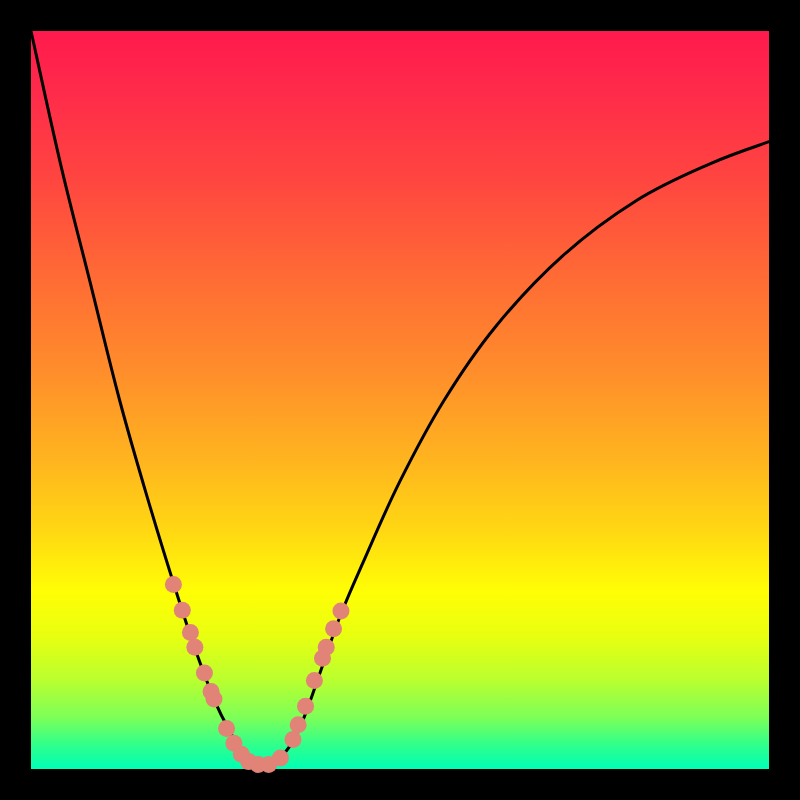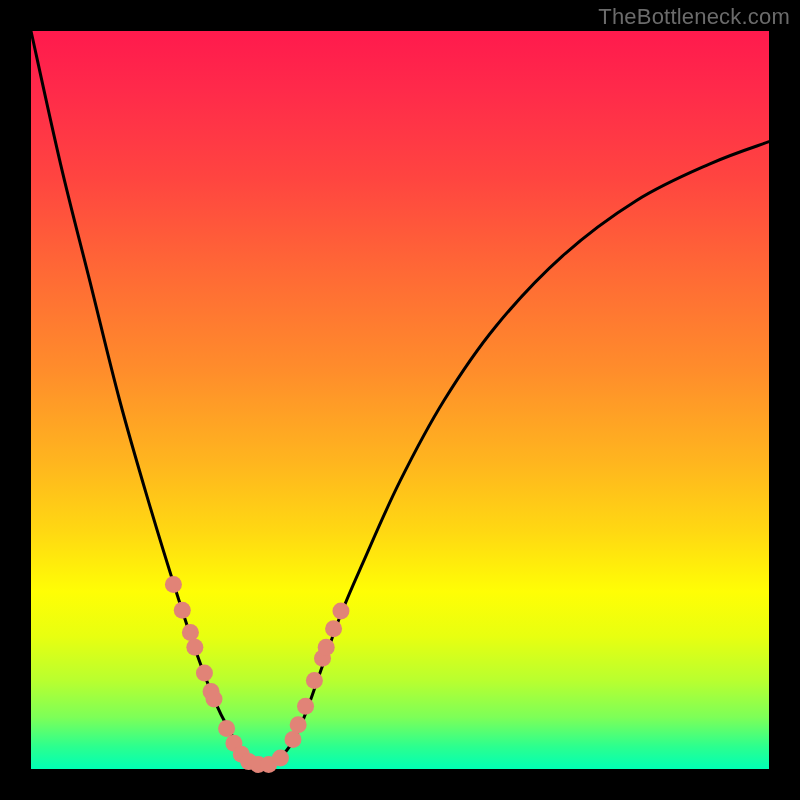--- a/index.html
+++ b/index.html
@@ -97,14 +97,13 @@
           <circle class="dot" cx="267.16" cy="693.72" r="8.5"></circle>
           <circle class="dot" cx="274.54" cy="675.27" r="8.5"></circle>
           <circle class="dot" cx="283.39" cy="649.44" r="8.5"></circle>
           <circle class="dot" cx="291.51" cy="627.30" r="8.5"></circle>
           <circle class="dot" cx="295.20" cy="616.23" r="8.5"></circle>
           <circle class="dot" cx="302.58" cy="597.78" r="8.5"></circle>
           <circle class="dot" cx="309.96" cy="580.07" r="8.5"></circle>
         </g>
     </svg>
   </div>
-  <div class="watermark">TheBottleneck.com</div>
 </div>
 
 </body></html>

